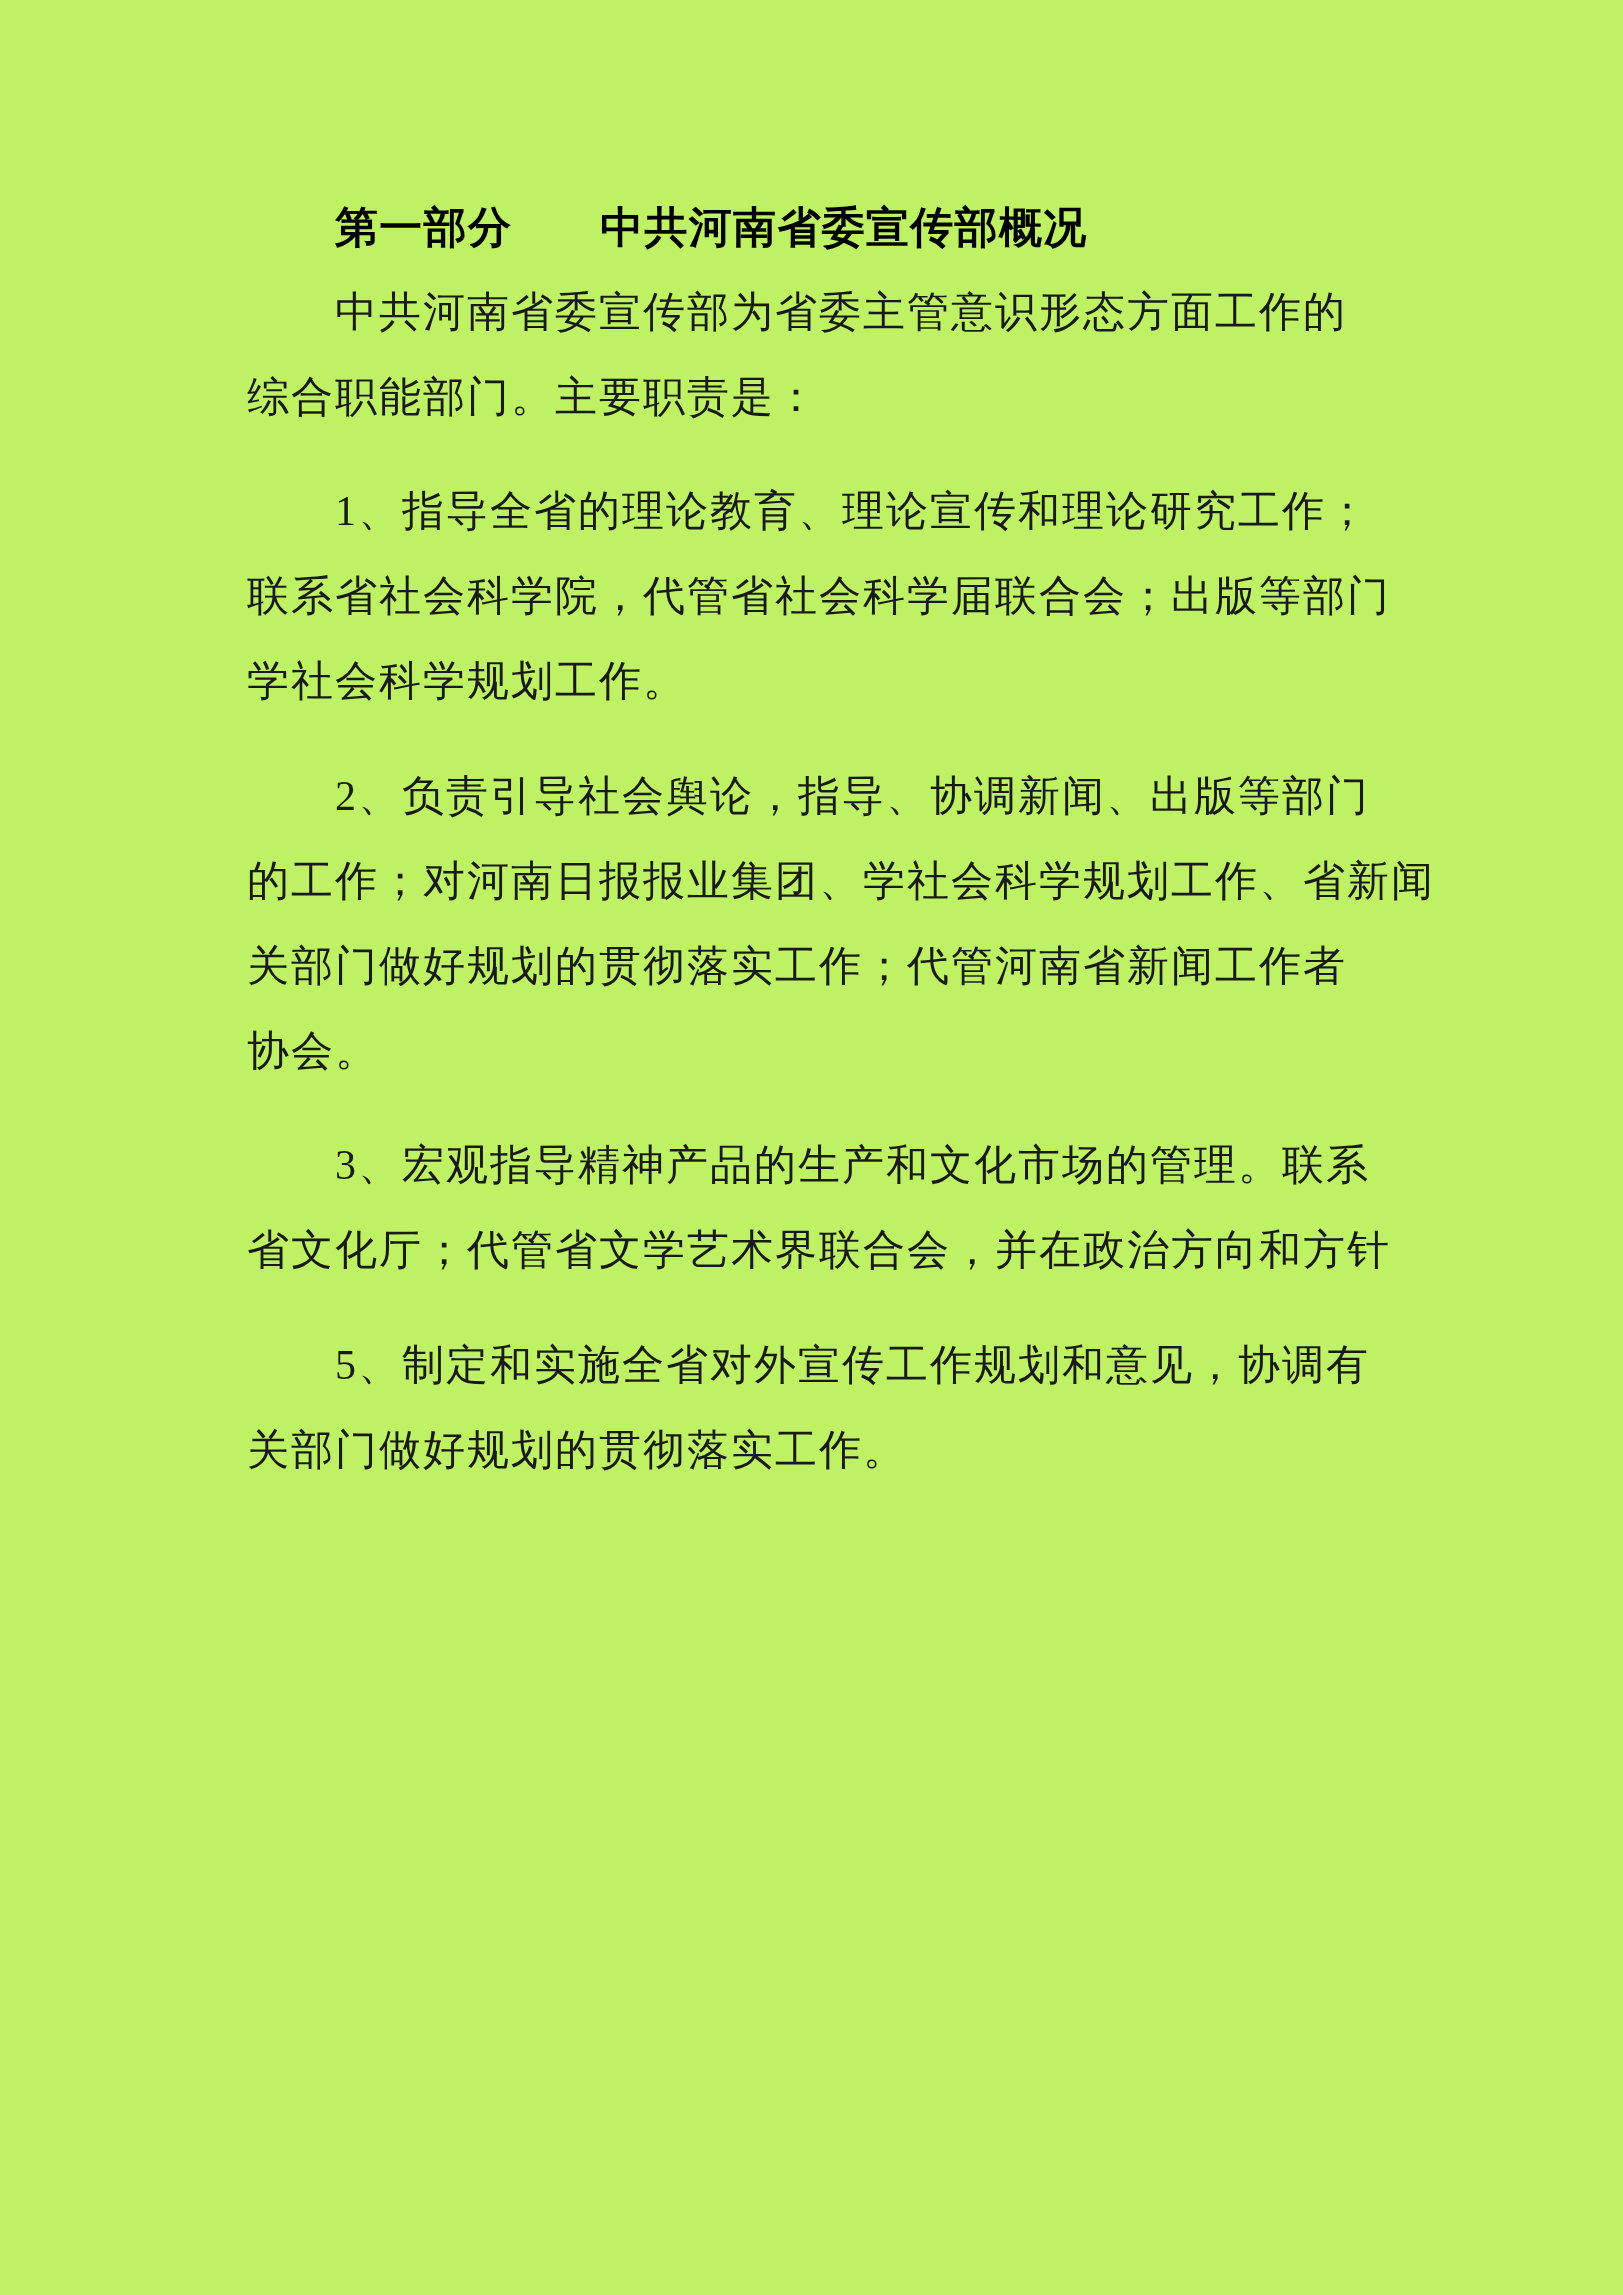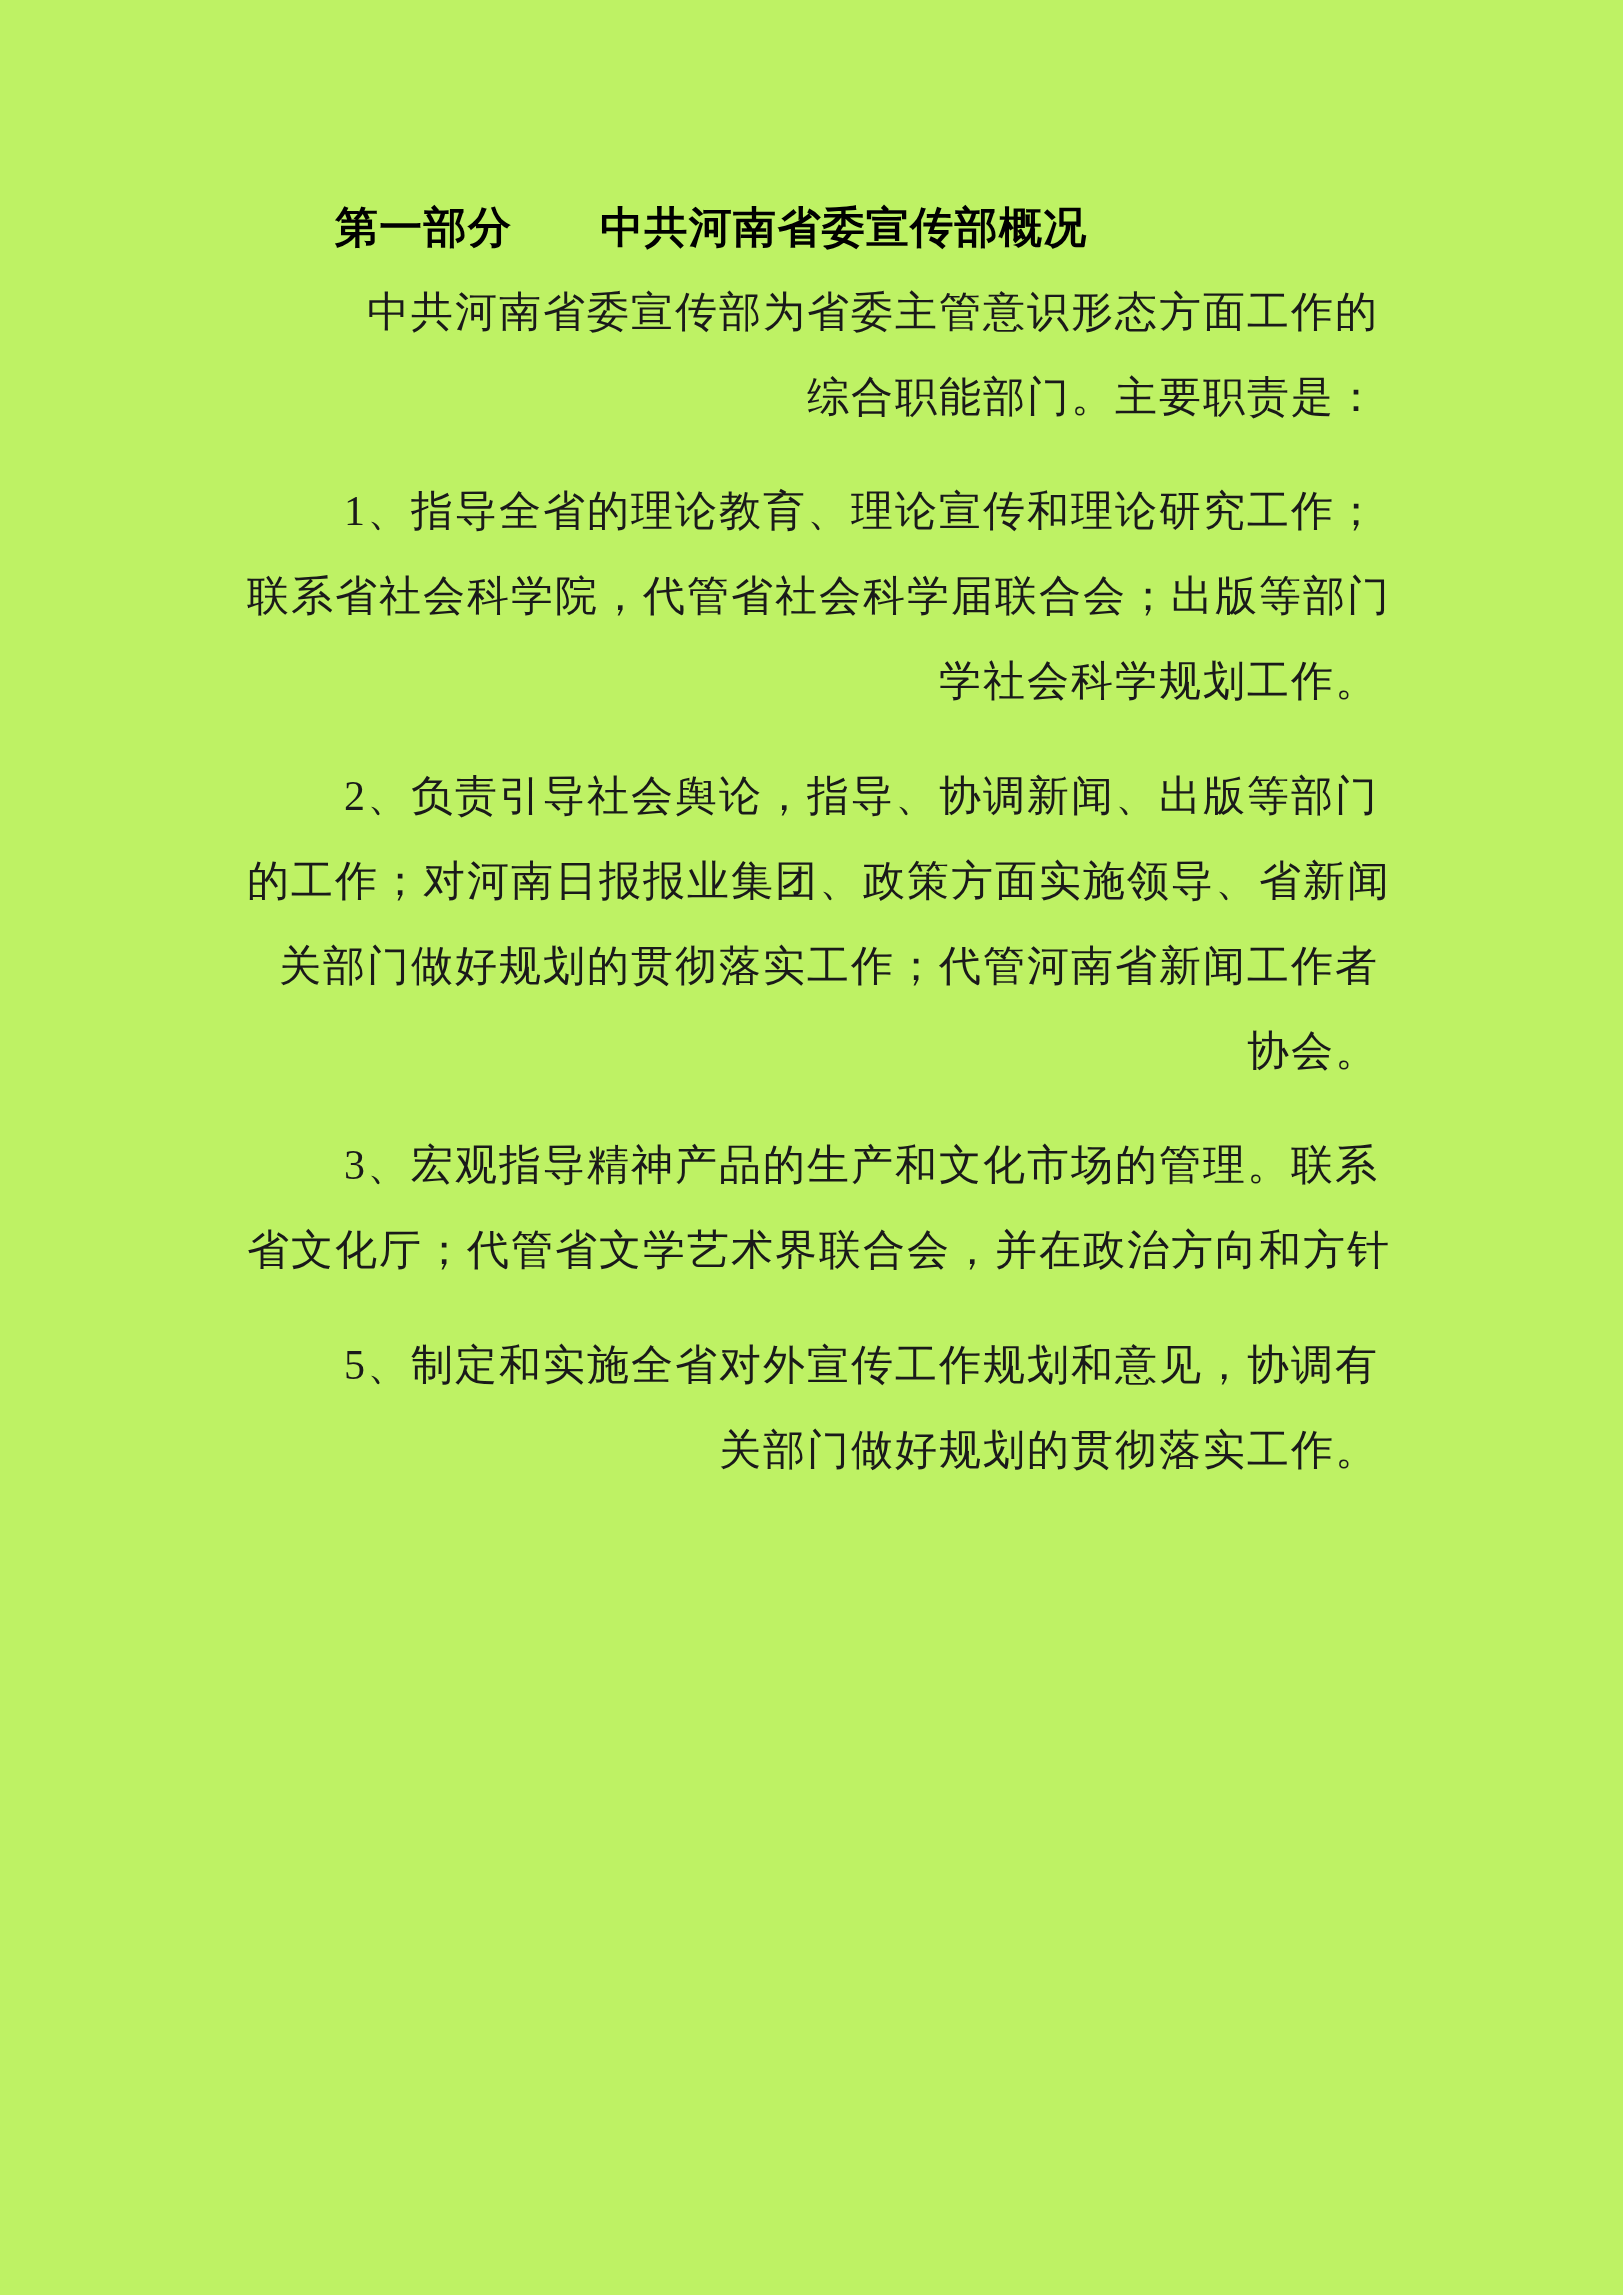--- a/index.html
+++ b/index.html
@@ -55,21 +55,20 @@
     font-family: "Liberation Serif", "DejaVu Serif", serif;
     font-size: 42px;
     letter-spacing: 2px;
     color: #1a1a1a;
     margin-bottom: 29.4px;
   }
   .para:last-child { margin-bottom: 0; }
   .para .line {
     line-height: 85px;
     white-space: nowrap;
-    text-align: right;
   }
   .para .line.indent {
     padding-left: 88px;
   }
 </style>
 </head>
 <body>
 
 <div class="page">
   <div class="content">
@@ -84,21 +83,21 @@
           <div class="line indent">中共河南省委宣传部为省委主管意识形态方面工作的</div>
           <div class="line">综合职能部门。主要职责是：</div>
         </div>
         <div class="para">
           <div class="line indent">1、指导全省的理论教育、理论宣传和理论研究工作；</div>
           <div class="line">联系省社会科学院，代管省社会科学届联合会；出版等部门</div>
           <div class="line">学社会科学规划工作。</div>
         </div>
         <div class="para">
           <div class="line indent">2、负责引导社会舆论，指导、协调新闻、出版等部门</div>
-          <div class="line">的工作；对河南日报报业集团、政策方面实施领导、省新闻</div>
+          <div class="line">的工作；对河南日报报业集团、学社会科学规划工作、省新闻</div>
           <div class="line">关部门做好规划的贯彻落实工作；代管河南省新闻工作者</div>
           <div class="line">协会。</div>
         </div>
         <div class="para">
           <div class="line indent">3、宏观指导精神产品的生产和文化市场的管理。联系</div>
           <div class="line">省文化厅；代管省文学艺术界联合会，并在政治方向和方针</div>
         </div>
         <div class="para">
           <div class="line indent">5、制定和实施全省对外宣传工作规划和意见，协调有</div>
           <div class="line">关部门做好规划的贯彻落实工作。</div>

